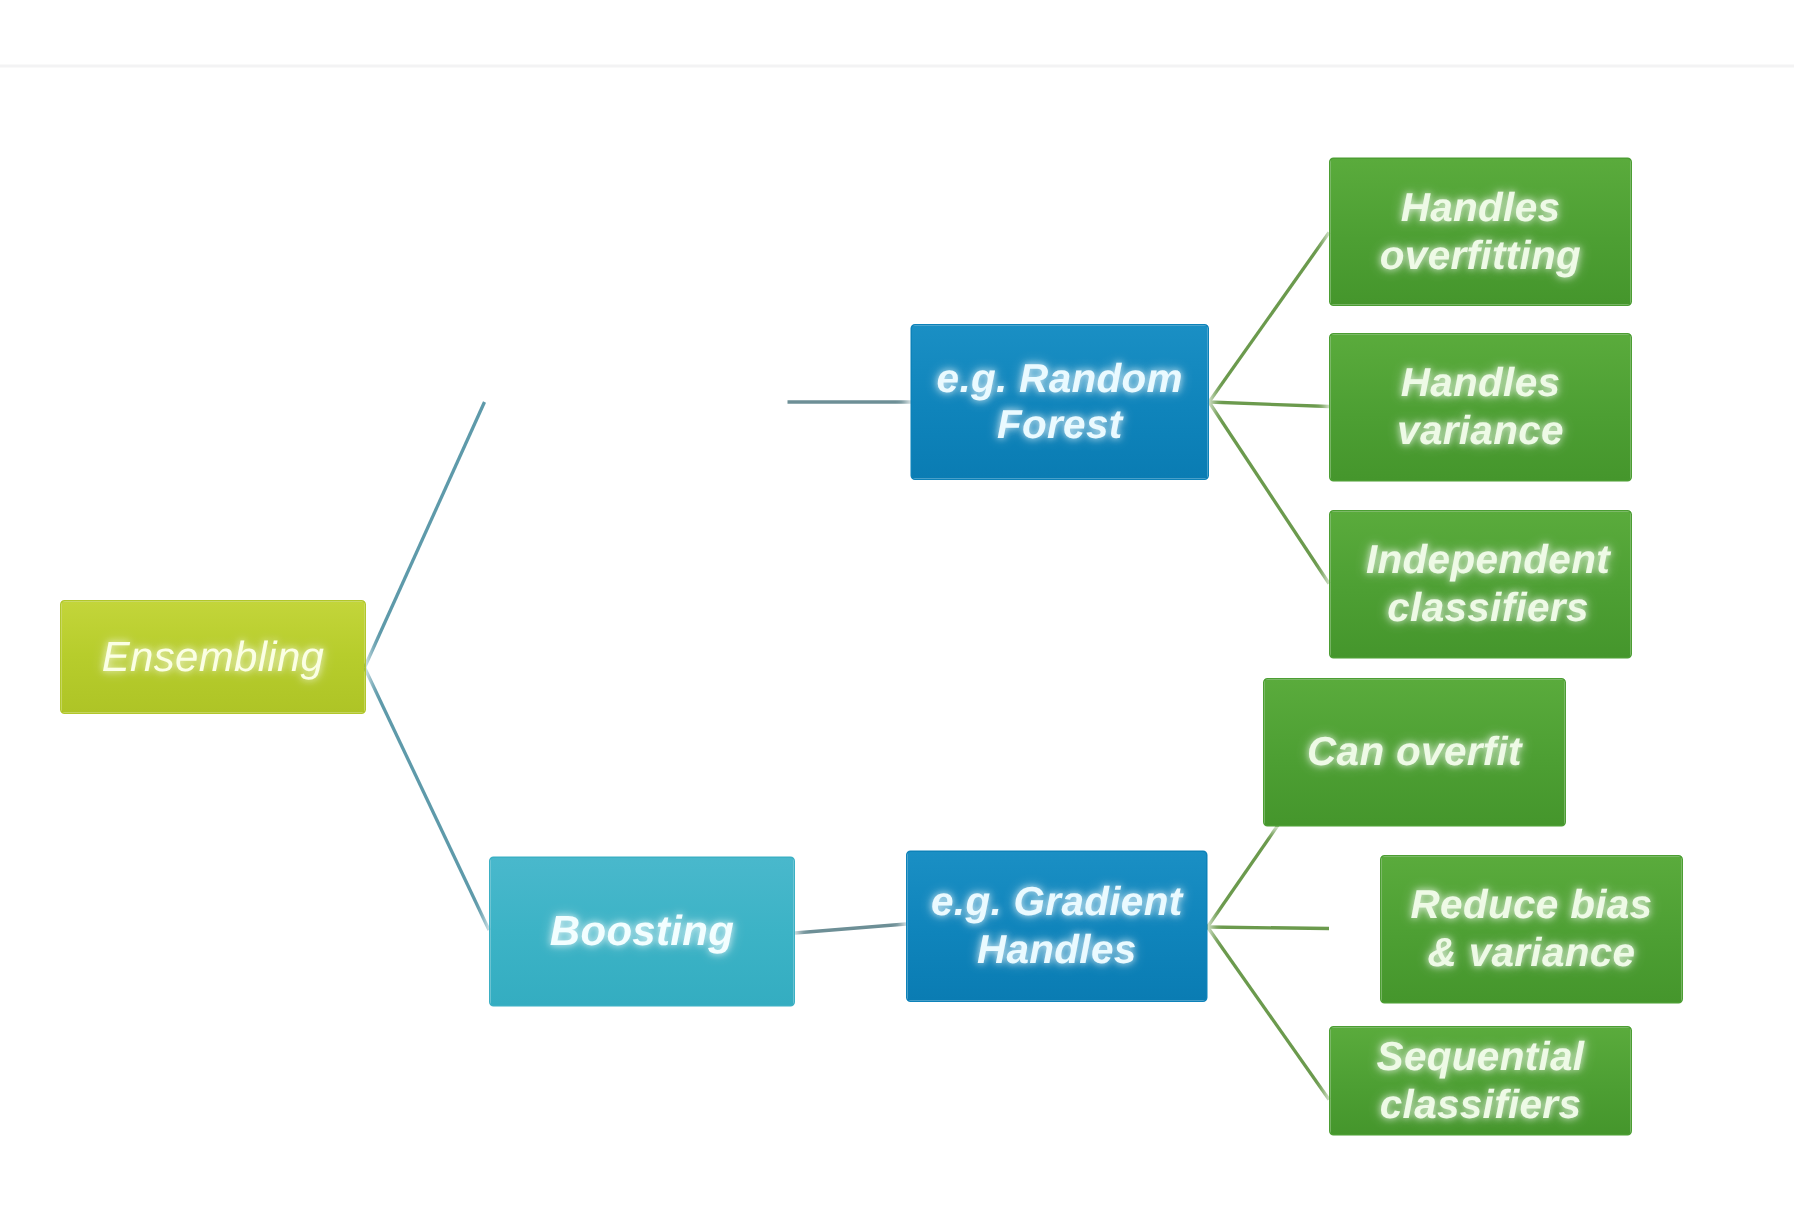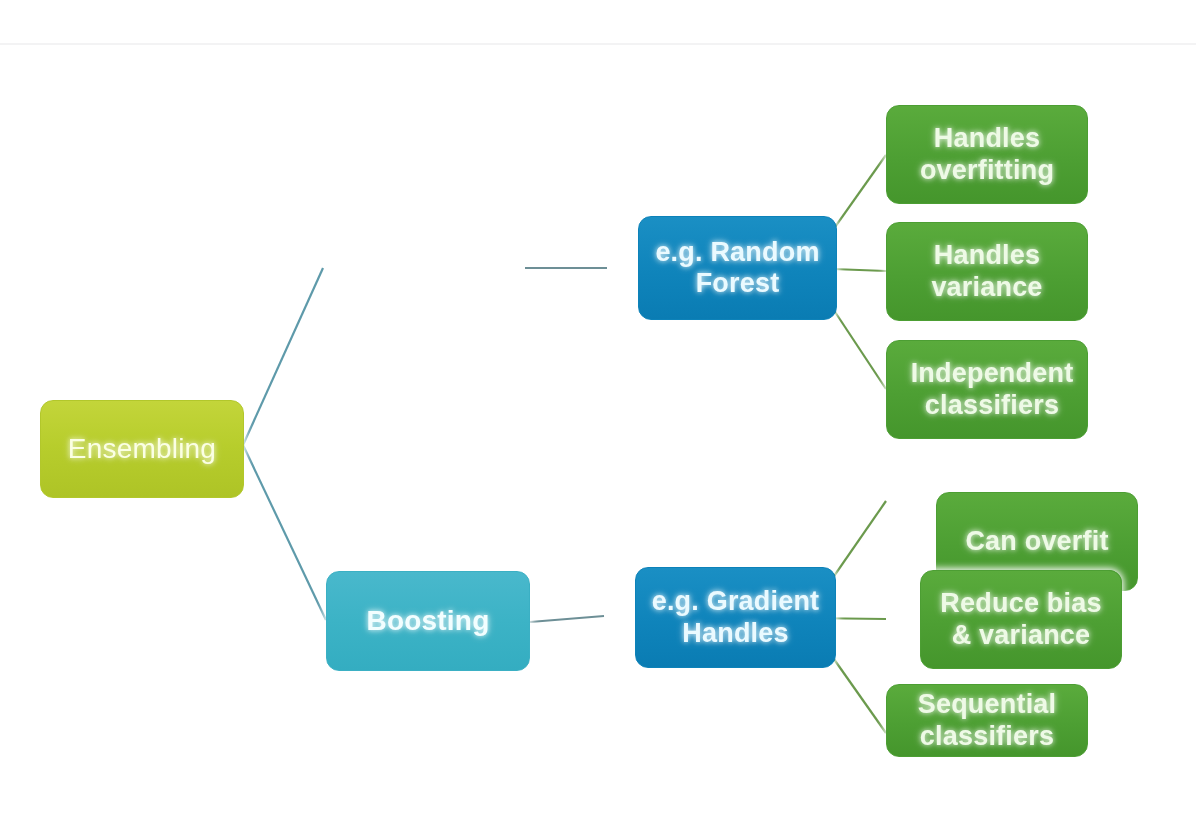--- a/index.html
+++ b/index.html
@@ -36,28 +36,29 @@
     height: 814px;
   }
 
   .node {
     position: absolute;
     box-sizing: border-box;
     display: flex;
     align-items: center;
     justify-content: center;
     text-align: center;
-    border-radius: 13px;
+    border-radius: 3px;
     color: #ffffff;
     line-height: 1.16;
     letter-spacing: .2px;
     padding: 0 8px;
     text-shadow: 0 0 5px rgba(255,255,255,.75),
                  0 0 9px rgba(255,255,255,.45);
     box-shadow: 0 0 7px 2px rgba(255,255,255,.95);
+    font-style: italic;
   }
   .node .label {
     display: block;
     width: 100%;
     white-space: pre-line;
   }
 
   
   .node.root {
     background: linear-gradient(180deg, #c3d53a 0%, #b7cd2c 48%, #aec426 100%);
@@ -73,21 +74,20 @@
     font-weight: bold;
     color: #f2feff;
   }
   
   .node.example {
     background: linear-gradient(180deg, #1a8fc4 0%, #0f84bb 55%, #0a7cb3 100%);
     border: 1px solid #0d82b9;
     font-size: 27px;
     font-weight: bold;
     color: #eafaff;
-    margin-left: 31px;
   }
   
   .node.leaf {
     background: linear-gradient(180deg, #5aab3c 0%, #4d9f33 55%, #45962c 100%);
     border: 1px solid #4c9e33;
     font-size: 27px;
     font-weight: bold;
     color: #eefae6;
   }
 </style>
@@ -109,21 +109,21 @@
 
     <path d="M 806 268 L 886 155" fill="none" stroke="#6b9a4d" stroke-width="2.2"></path>
     <path d="M 806 268 L 886 271" fill="none" stroke="#6b9a4d" stroke-width="2.2"></path>
     <path d="M 806 268 L 886 389" fill="none" stroke="#6b9a4d" stroke-width="2.2"></path>
 
     <path d="M 805 618 L 886 501" fill="none" stroke="#6b9a4d" stroke-width="2.2"></path>
     <path d="M 805 618 L 886 619" fill="none" stroke="#6b9a4d" stroke-width="2.2"></path>
     <path d="M 805 618 L 886 733" fill="none" stroke="#6b9a4d" stroke-width="2.2"></path>
   </svg>
 
-  <div class="node root" style="left:40px; top:400px; width:204px; height:98px;">
+  <div class="node root" style="left:40px; top:400px; width:204px; height:76px;">
     <span class="label">Ensembling</span>
   </div>
 
 
   <div class="node branch" style="left:326px; top:571px; width:204px; height:100px;">
     <span class="label">Boosting</span>
   </div>
 
   <div class="node example" style="left:607px; top:216px; width:199px; height:104px;">
     <span class="label">e.g. Random
@@ -143,21 +143,21 @@
   <div class="node leaf" style="left:886px; top:222px; width:202px; height:99px;">
     <span class="label">Handles
 variance</span>
   </div>
 
   <div class="node leaf" style="left:886px; top:340px; width:202px; height:99px;padding-left:18px;">
     <span class="label">Independent
 classifiers</span>
   </div>
 
-  <div class="node leaf" style="left:936px; top:452px; width:202px; height:99px;margin-top:40px;">
+  <div class="node leaf" style="left:842px; top:452px; width:202px; height:99px;">
     <span class="label">Can overfit</span>
   </div>
 
   <div class="node leaf" style="left:920px; top:570px; width:202px; height:99px;">
     <span class="label">Reduce bias
 &amp; variance</span>
   </div>
 
   <div class="node leaf" style="left:886px; top:684px; width:202px; height:73px;">
     <span class="label">Sequential

